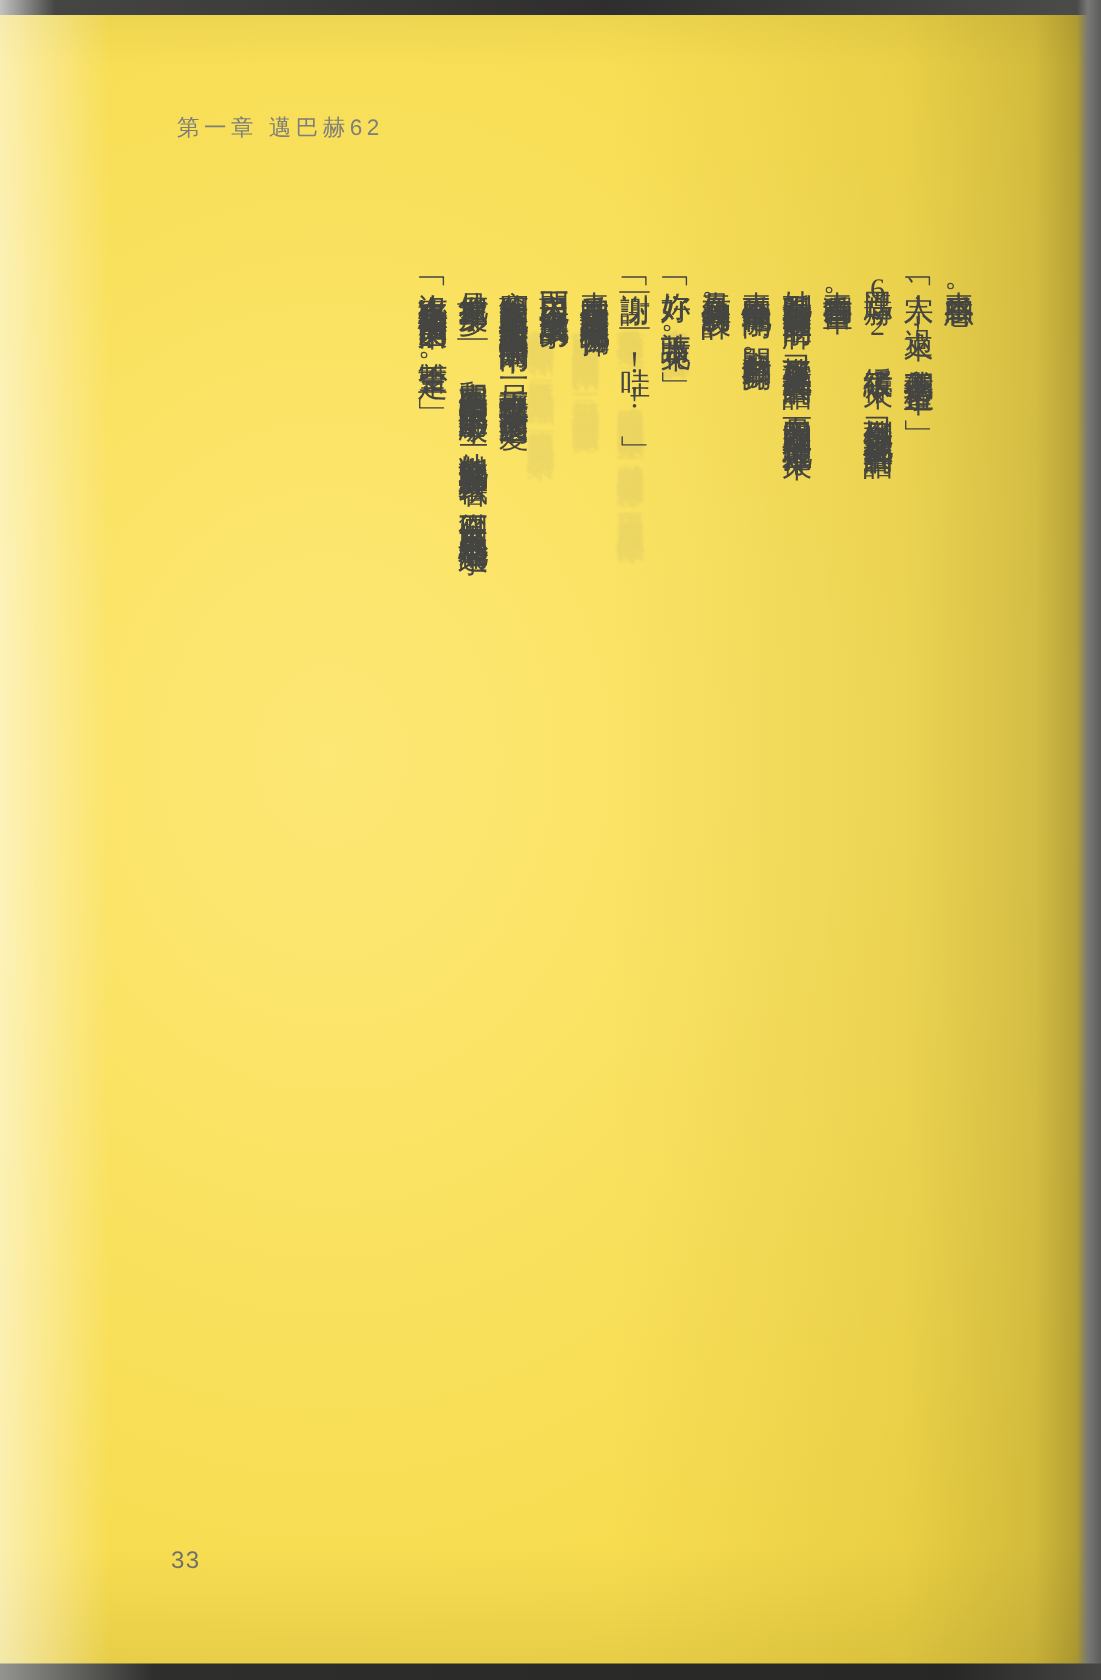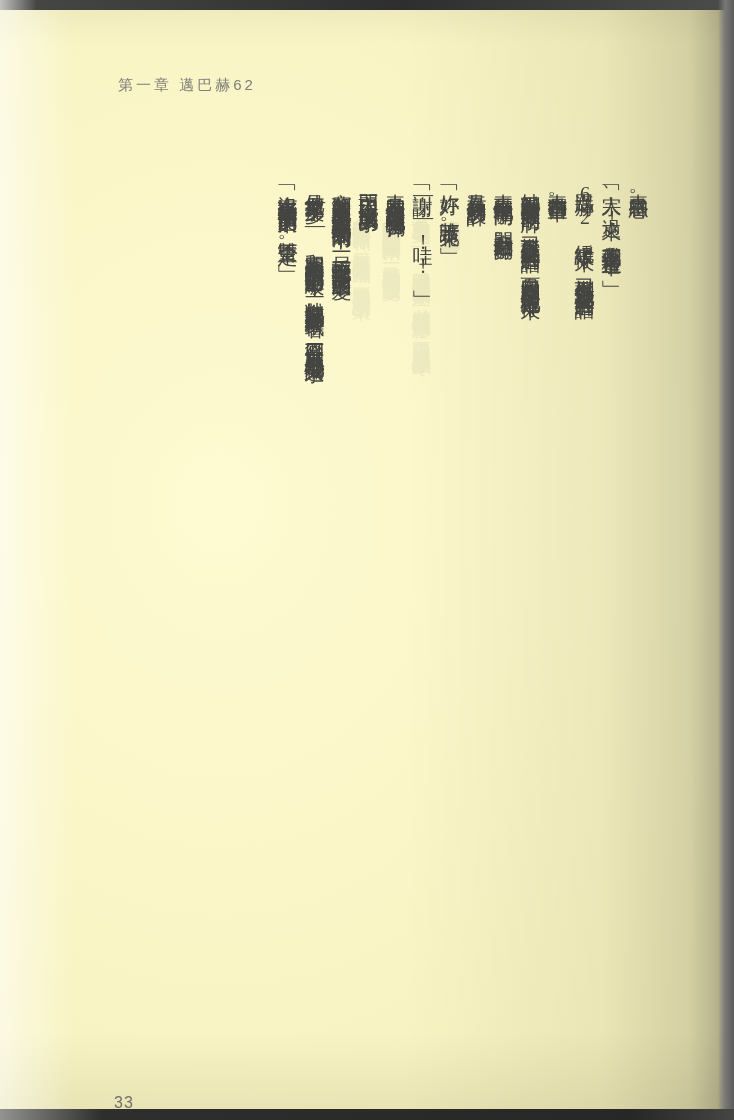--- a/index.html
+++ b/index.html
@@ -1,18 +1,18 @@
 <!DOCTYPE html>
 <html><head>
 <meta charset="utf-8">
 <style>
   html,body { margin:0; padding:0; background:#1f1f1f; }
   .scan {
     position:relative; width:734px; height:1120px; overflow:hidden;
-    background:#fef9c3;
+    background:#fde047;
     font-family:"Liberation Serif", serif;
   }
   
   .paper-shade {
     position:absolute; inset:0; pointer-events:none;
     background:
       linear-gradient(to right, rgba(255,255,255,0.55) 0%, rgba(255,255,255,0) 10%, rgba(0,0,0,0.0) 55%, rgba(0,0,0,0.05) 82%, rgba(0,0,0,0.14) 94%, rgba(0,0,0,0.30) 99%),
       linear-gradient(to bottom, rgba(0,0,0,0.05) 0%, rgba(0,0,0,0) 4%, rgba(0,0,0,0) 92%, rgba(0,0,0,0.07) 100%),
       radial-gradient(ellipse at 30% 45%, rgba(255,255,255,0.25), rgba(0,0,0,0.03) 85%);
   }
@@ -43,21 +43,21 @@
   
   .ghost {
     position:absolute; top:185px; right:268px; height:830px;
     writing-mode:vertical-rl; text-orientation:upright;
     transform:scaleX(-1); opacity:0.09; filter:blur(0.7px);
     font-size:19px; line-height:30px; letter-spacing:1px;
     color:#55554f; pointer-events:none;
   }
   .ghost p { margin:0; padding:0; text-indent:1em; }
   .page-number {
-    position:absolute; left:114px; top:1094px;
+    position:absolute; left:114px; top:1032px;
     font-family:"Liberation Sans", sans-serif;
     font-size:16px; letter-spacing:1px; color:#6f6f6b;
   }
 </style>
 </head>
 <body>
 
 <div class="scan">
 
   <div class="ghost" aria-hidden="true">

